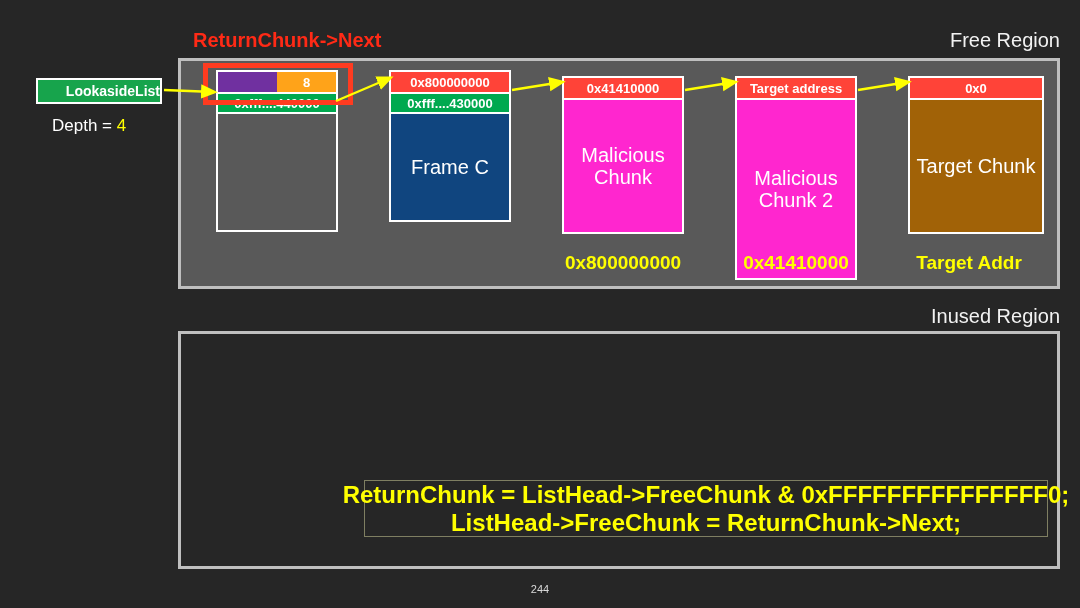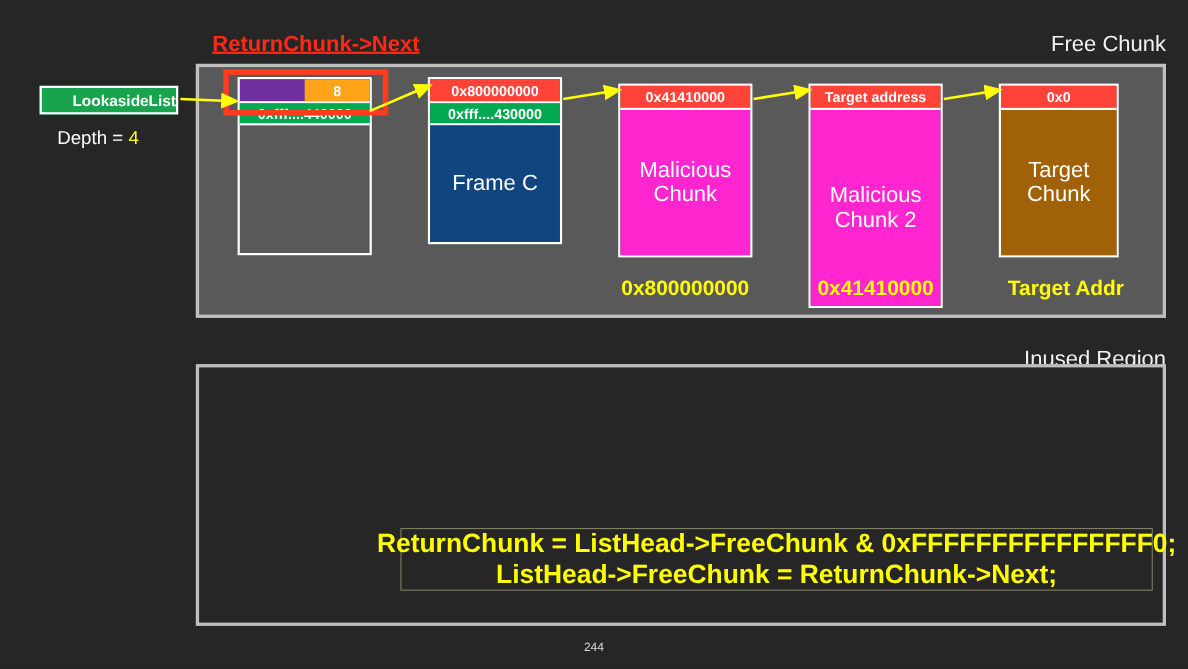--- a/index.html
+++ b/index.html
@@ -21,21 +21,20 @@
     font-size:20px;
     font-weight:400;
     white-space:nowrap;
     text-align:right;
   }
   .title-red{
     color:#ff2a16;
     font-size:20px;
     font-weight:600;
     white-space:nowrap;
-    text-decoration:underline;
   }
 
   
   .lookaside{
     background:#17a44c;
     border:2px solid #ffffff;
     color:#ffffff;
     font-size:14px;
     display:flex;align-items:center;justify-content:flex-end;
     box-sizing:border-box;
@@ -152,23 +151,23 @@
   <div class="abs lookaside" style="left:36px;top:78px;width:126px;height:26px;">
     <span>LookasideList</span>
   </div>
 
   <div class="abs depth" style="left:52px;top:116px;">
     <span>Depth = </span><span class="num">4</span>
   </div>
 
   <div class="abs title-red" style="left:193px;top:29px;">ReturnChunk-&gt;Next</div>
 
-  <div class="abs region-label" style="right:20px;top:29px;">Free Chunk</div>
-
-  <div class="abs region-label" style="right:20px;top:316px;">Inused Region</div>
+  <div class="abs region-label" style="right:20px;top:29px;">Free Region</div>
+
+  <div class="abs region-label" style="right:20px;top:305px;">Inused Region</div>
 
   <div class="abs free-region" style="left:178px;top:58px;width:882px;height:231px;"></div>
 
   <div class="abs chunk" style="left:216px;top:70px;width:122px;height:162px;">
     <div class="hdr split">
       <div class="purple"></div>
       <div class="orange">8</div>
     </div>
     <div class="sep"></div>
     <div class="green">0xfff....440000</div>
@@ -190,21 +189,21 @@
   </div>
   <div class="abs caption" style="left:502px;top:252px;width:242px;">0x800000000</div>
 
   <div class="abs chunk" style="left:735px;top:76px;width:122px;height:204px;">
     <div class="hdr red">Target address</div>
     <div class="sep"></div>
     <div class="body magenta">Malicious Chunk 2</div>
   </div>
   <div class="abs caption" style="left:675px;top:252px;width:242px;">0x41410000</div>
 
-  <div class="abs chunk" style="left:908px;top:76px;width:109px;height:158px;">
+  <div class="abs chunk" style="left:908px;top:76px;width:136px;height:158px;">
     <div class="hdr red">0x0</div>
     <div class="sep"></div>
     <div class="body orange">Target Chunk</div>
   </div>
   <div class="abs caption" style="left:848px;top:252px;width:242px;">Target Addr</div>
 
   <div class="abs redrect" style="left:203px;top:63px;width:150px;height:42px;"></div>
 
   <div class="abs unused-region" style="left:178px;top:331px;width:882px;height:238px;"></div>
 

